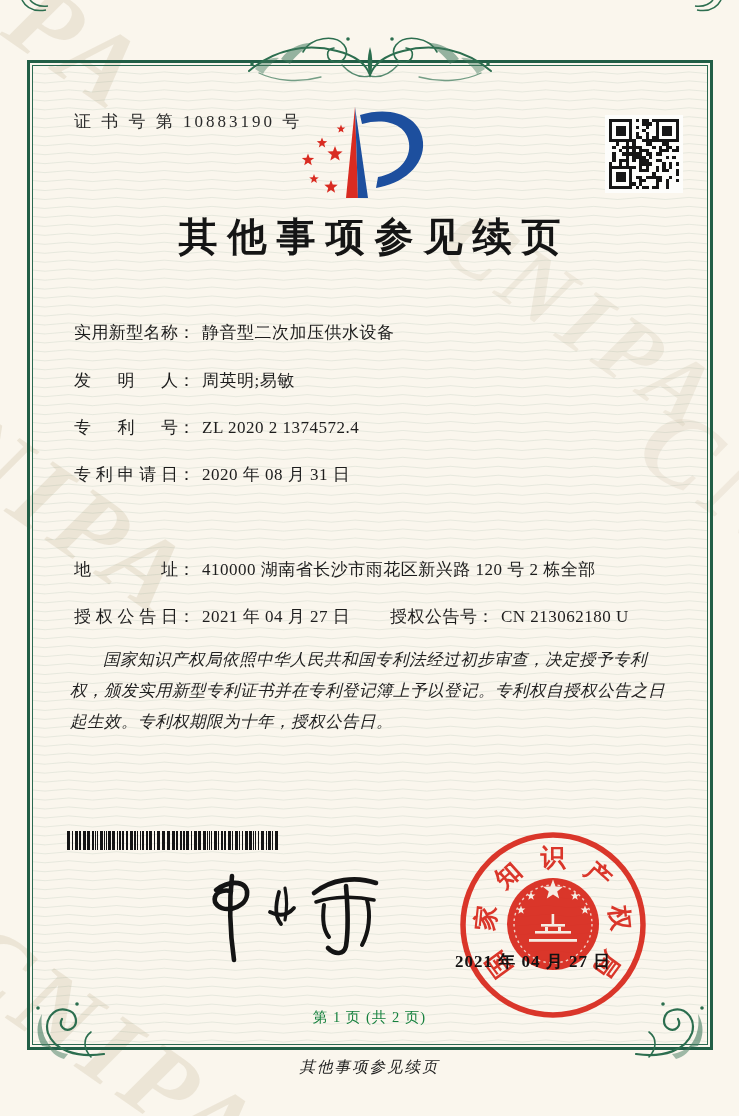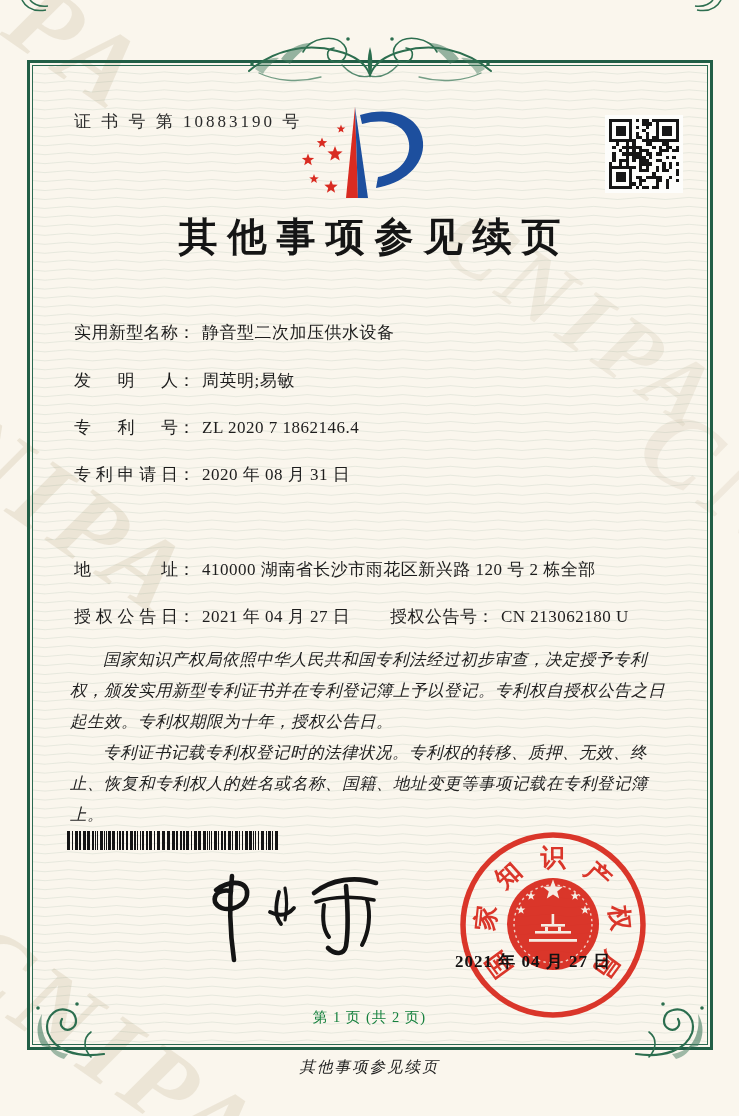--- a/index.html
+++ b/index.html
@@ -402,38 +402,37 @@
 
   <h1 class="title">其他事项参见续页</h1>
 
   <div class="row r0">
     <span class="flabel">实用新型名称</span><span class="colon">：</span><span class="fvalue">静音型二次加压供水设备</span>
   </div>
   <div class="row r1">
     <span class="flabel">发明人</span><span class="colon">：</span><span class="fvalue">周英明;易敏</span>
   </div>
   <div class="row r2">
-    <span class="flabel">专利号</span><span class="colon">：</span><span class="fvalue">ZL 2020 7 1862146.4</span>
+    <span class="flabel">专利号</span><span class="colon">：</span><span class="fvalue">ZL 2020 2 1374572.4</span>
   </div>
   <div class="row r3">
     <span class="flabel">专利申请日</span><span class="colon">：</span><span class="fvalue">2020 年 08 月 31 日</span>
   </div>
   <div class="row r5">
     <span class="flabel">地址</span><span class="colon">：</span><span class="fvalue">410000 湖南省长沙市雨花区新兴路 120 号 2 栋全部</span>
   </div>
   <div class="row row-grant">
     <span class="flabel">授权公告日</span><span class="colon">：</span><span class="fvalue">2021 年 04 月 27 日</span>
     <span class="grant-no">
       <span class="flabel">授权公告号</span><span class="colon">：</span><span class="fvalue">CN 213062180 U</span>
     </span>
   </div>
 
   <div class="paras">
     <p>国家知识产权局依照中华人民共和国专利法经过初步审查，决定授予专利权，颁发实用新型专利证书并在专利登记簿上予以登记。专利权自授权公告之日起生效。专利权期限为十年，授权公告日。</p>
-    <p>专利证书记载专利权登记时的法律状况。专利权的转移、质押、无效、终止、恢复和专利权人的姓名或名称、国籍、地址变更等事项记载在专利登记簿上。</p>
   </div>
 
   <svg id="barcode" class="barcode" width="215" height="19" viewBox="0 0 215 19" shape-rendering="crispEdges">
       <rect x="0" y="0" width="3" height="19" fill="#141414"></rect>
       <rect x="5" y="0" width="1" height="19" fill="#141414"></rect>
       <rect x="8" y="0" width="3" height="19" fill="#141414"></rect>
       <rect x="12" y="0" width="2" height="19" fill="#141414"></rect>
       <rect x="16" y="0" width="3" height="19" fill="#141414"></rect>
       <rect x="20" y="0" width="3" height="19" fill="#141414"></rect>
       <rect x="25" y="0" width="2" height="19" fill="#141414"></rect>

